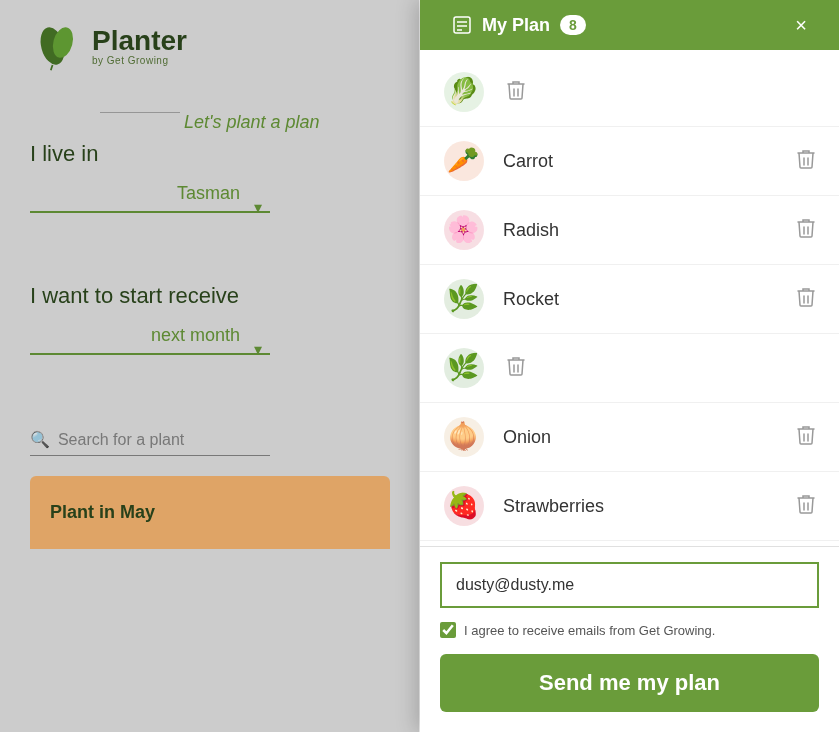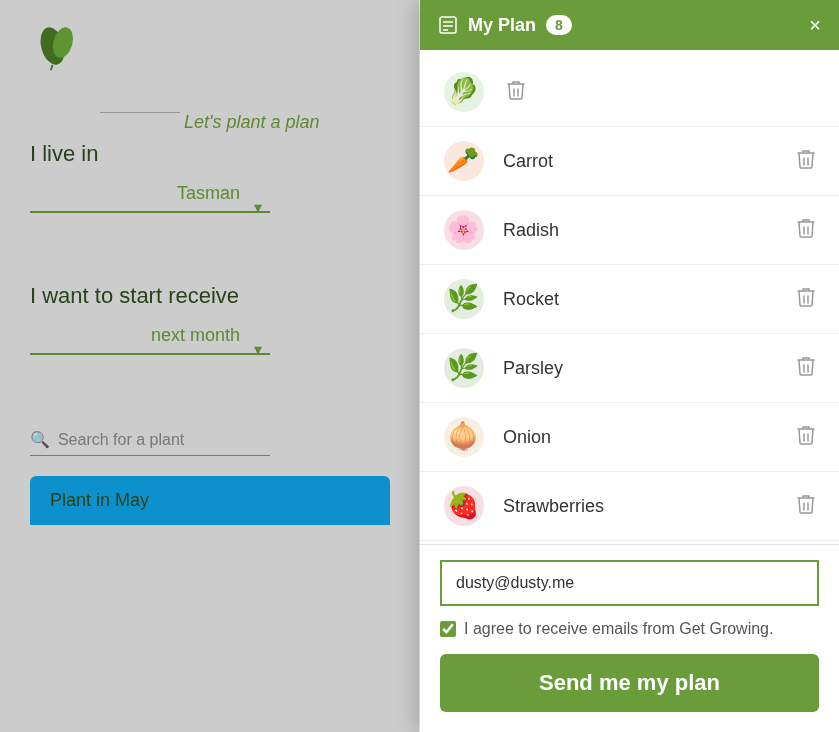--- a/index.html
+++ b/index.html
@@ -118,25 +118,25 @@
       font-size: 16px;
       color: #666;
     }
 
     .search-placeholder {
       color: #888;
       font-size: 16px;
     }
 
     .plant-in-may {
-      background: #0ea5e9;
+      background: #fdba74;
       border-radius: 6px 6px 0 0;
-      padding: 14px 20px;
-      font-size: 18px;
-      font-weight: 400;
+      padding: 26px 20px;
+      font-size: 18px;
+      font-weight: 700;
       color: #2d4a1e;
       width: 360px;
     }
 
     
     #right-panel {
       position: absolute;
       top: 0;
       left: 420px;
       width: 419px;
@@ -145,21 +145,21 @@
       display: flex;
       flex-direction: column;
       box-shadow: -4px 0 20px rgba(0,0,0,0.2);
     }
 
     .modal-header {
       background: #6a9c3a;
       display: flex;
       align-items: center;
       justify-content: space-between;
-      padding: 0 18px;
+      padding: 0 32px;
       height: 50px;
       flex-shrink: 0;
     }
 
     .modal-header-left {
       display: flex;
       align-items: center;
       gap: 10px;
     }
 
@@ -254,21 +254,21 @@
       margin-bottom: 16px;
     }
 
     .agree-checkbox {
       width: 16px;
       height: 16px;
       accent-color: #6a9c3a;
     }
 
     .agree-label {
-      font-size: 16px;
+      font-size: 13px;
       color: #555;
     }
 
     .send-btn {
       width: 100%;
       background: #6a9c3a;
       color: white;
       border: none;
       border-radius: 6px;
       padding: 16px;
@@ -286,20 +286,24 @@
 </head>
 <body>
 
 <div id="left-panel">
   <div class="logo-area">
     <svg class="leaf-svg" viewBox="0 0 52 60" fill="none">
       <ellipse cx="22" cy="30" rx="13" ry="22" fill="#4a7a28" transform="rotate(-15 22 30)"></ellipse>
       <ellipse cx="34" cy="26" rx="11" ry="18" fill="#6aaa38" transform="rotate(15 34 26)"></ellipse>
       <line x1="22" y1="52" x2="20" y2="58" stroke="#4a7a28" stroke-width="2"></line>
     </svg>
+    <div class="logo-text">
+      <span class="logo-name">Planter</span>
+      <span class="logo-sub">by Get Growing</span>
+    </div>
   </div>
 
   <div style="text-align:center; margin-bottom: 8px;">
     <hr class="section-divider">
     <span class="lets-make">Let's plant a plan</span>
   </div>
 
   <div style="margin-bottom: 20px;">
     <p class="form-label">I live in</p>
     <div class="dropdown-wrapper">
@@ -400,21 +404,20 @@
         </svg>
       </button>
     </div>
       <div class="plant-item">
       <div class="plant-emoji">
         <svg width="44" height="44" viewBox="0 0 44 44">
           <circle cx="22" cy="22" r="20" fill="#3a8830" opacity="0.15"></circle>
           <text x="22" y="30" text-anchor="middle" font-size="26">🌿</text>
         </svg>
       </div>
-      <span class="plant-name">Parsley</span>
       <button class="delete-btn">
         <svg width="18" height="20" viewBox="0 0 18 20" fill="none">
           <path d="M1 4h16M6 4V2h6v2M7 9v7M11 9v7M2 4l1 14a1 1 0 001 1h10a1 1 0 001-1L16 4H2z" stroke="#999" stroke-width="1.5" stroke-linecap="round"></path>
         </svg>
       </button>
     </div>
       <div class="plant-item">
       <div class="plant-emoji">
         <svg width="44" height="44" viewBox="0 0 44 44">
           <circle cx="22" cy="22" r="20" fill="#c8914a" opacity="0.15"></circle>

